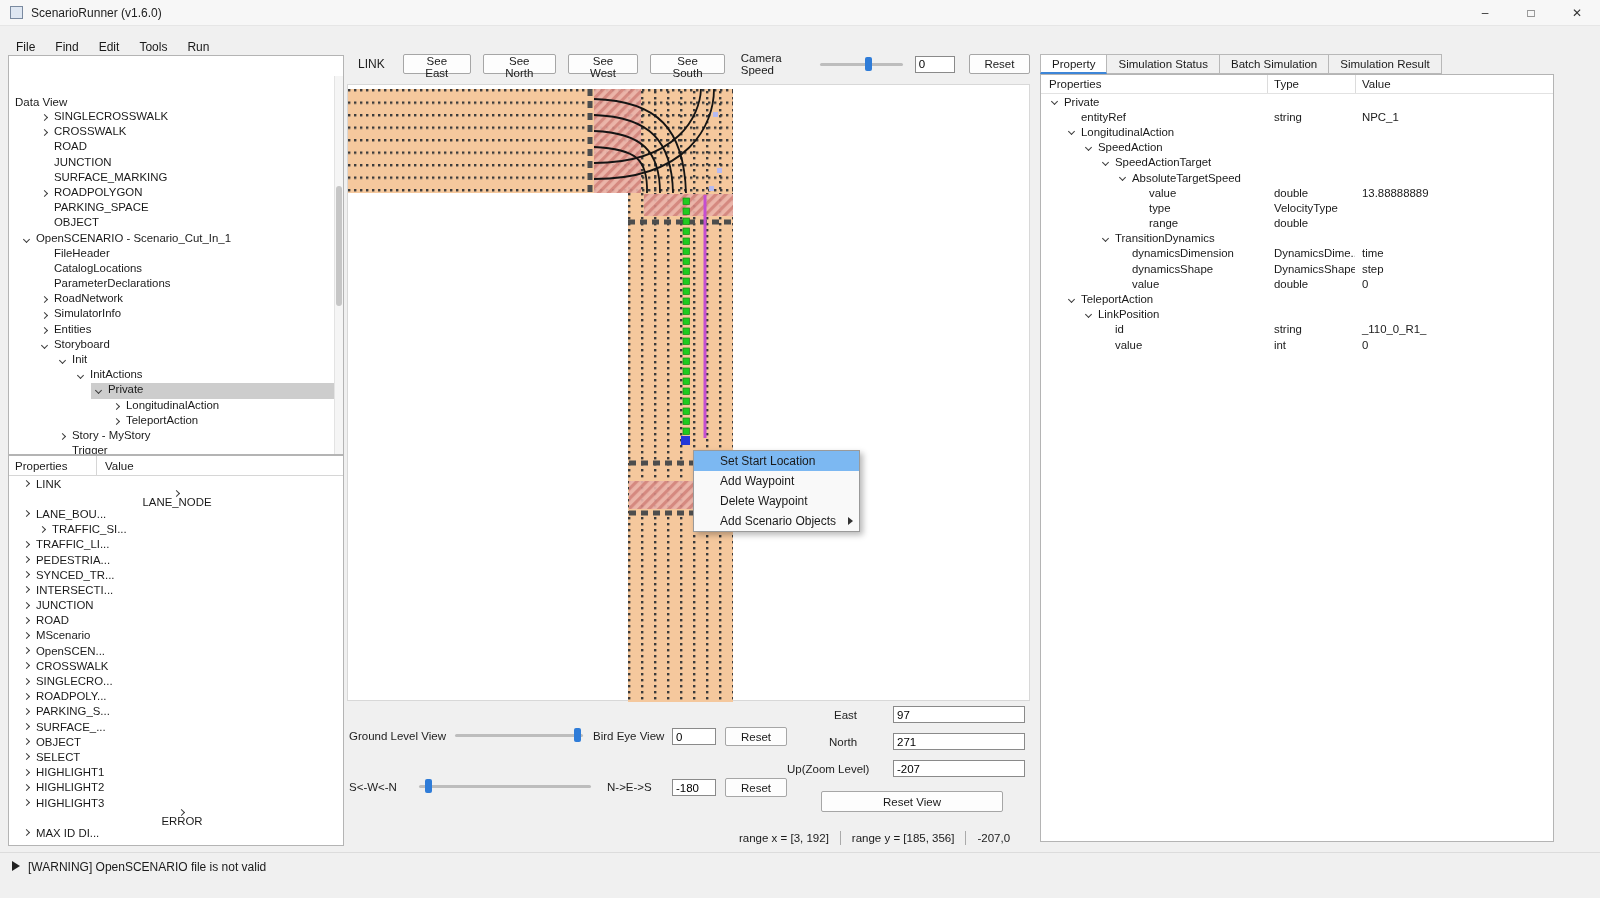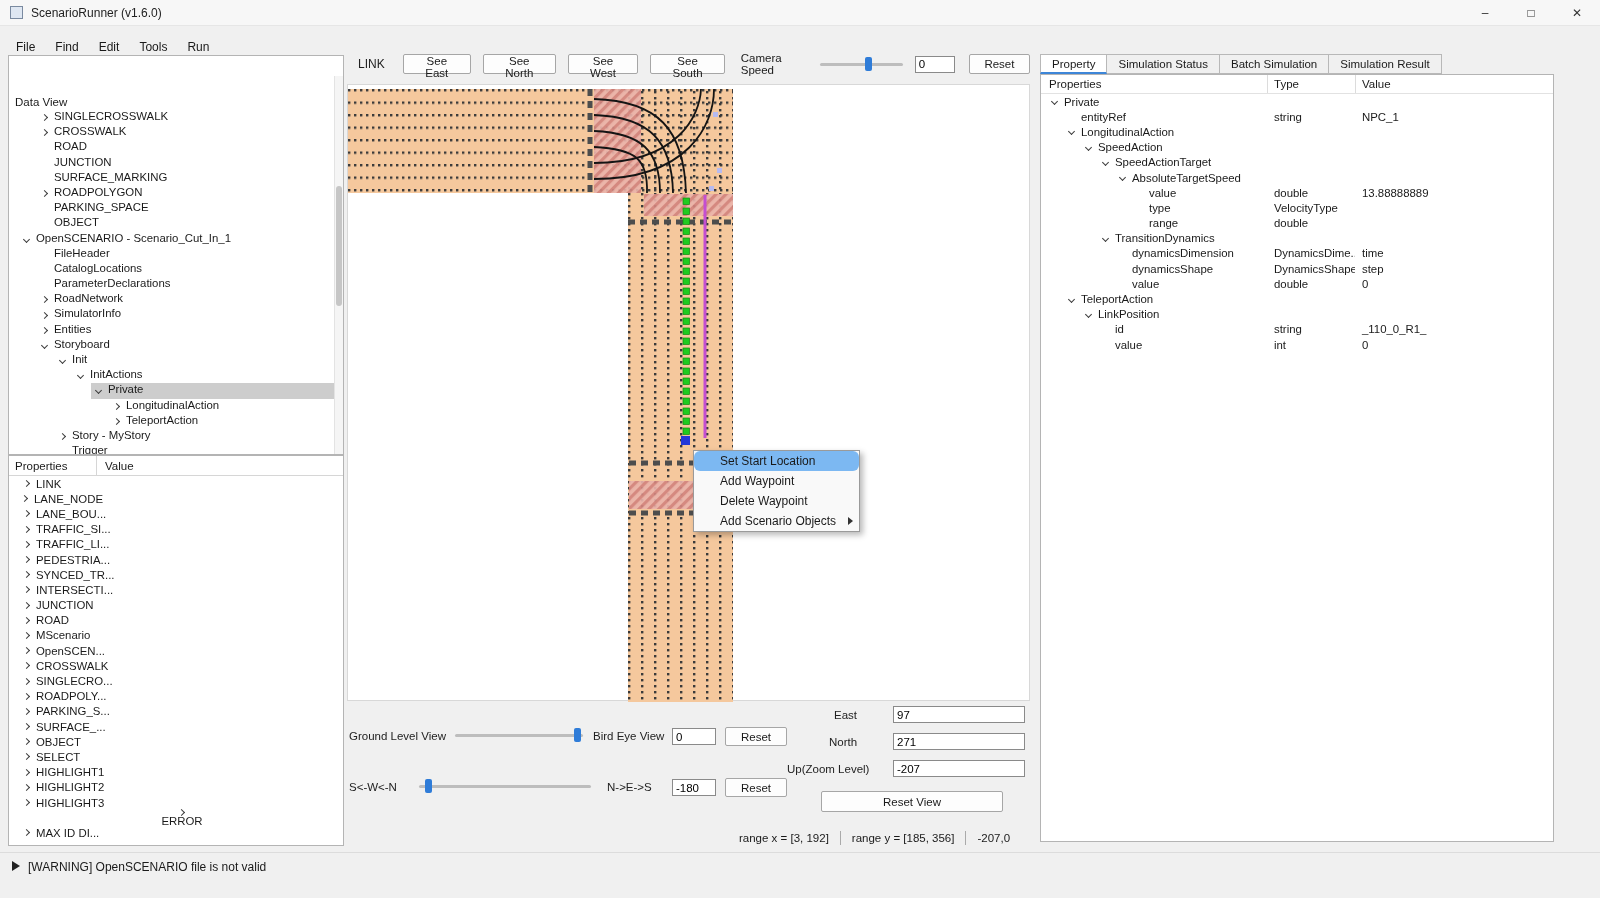--- a/index.html
+++ b/index.html
@@ -51,21 +51,21 @@
   .cam-label { margin-left:16px; font-size:11.5px; }
   .cam-slider { width:90px; margin-left:8px; }
   .cam-input { width:40px; margin-left:12px; }
   .cam-reset { margin-left:14px; width:64px; }
 
   
   #canvas { position:absolute; left:347px; top:84px; width:683px; height:617px; background:#fff; border:1px solid #d8d8d8; }
 
   
   .ctx-menu { position:absolute; left:345px; top:365px; width:167px; background:#f9f9f9; border:1px solid #9a9a9a; box-shadow:3px 3px 6px rgba(0,0,0,.28); z-index:5; }
-  .cm-item { height:20px; display:flex; align-items:center; padding-left:26px; padding-right:6px; font-size:12px;border-radius:6px; }
+  .cm-item { height:20px; display:flex; align-items:center; padding-left:26px; padding-right:6px; font-size:12px; }
   .cm-item.selected { background:#7cb8f2; }
   .cm-sub { margin-left:auto; width:0; height:0; border-left:5px solid #333; border-top:4px solid transparent; border-bottom:4px solid transparent; }
 
   
   #bottom-controls { position:absolute; left:347px; top:701px; width:683px; height:152px; }
   #bottom-controls .abs { position:absolute; }
   .range-row { display:flex; align-items:center; font-size:11.5px; }
   .range-sep { width:1px; height:14px; background:#aaa; margin:0 11px; }
 
   
@@ -297,33 +297,33 @@
     <span class="c1">Properties</span>
     <span class="c2">Value</span>
   </div>
   <div>
       <div class="tree-row" style="padding-left: 10px;">
         <span class="arrow-slot">
           <i class="chev right"></i>
         </span>
         <span class="lbl">LINK</span>
       </div>
-      <div class="tree-row" style="padding-left: 8px;">
+      <div class="tree-row" style="padding-left: 0; flex-direction: column;">
         <span class="arrow-slot">
           <i class="chev right"></i>
         </span>
         <span class="lbl">LANE_NODE</span>
       </div>
       <div class="tree-row" style="padding-left: 10px;">
         <span class="arrow-slot">
           <i class="chev right"></i>
         </span>
         <span class="lbl">LANE_BOU...</span>
       </div>
-      <div class="tree-row" style="padding-left: 10px; text-align: right;">
+      <div class="tree-row" style="padding-left: 26px; text-align: right;">
         <span class="arrow-slot">
           <i class="chev right"></i>
         </span>
         <span class="lbl">TRAFFIC_SI...</span>
       </div>
       <div class="tree-row" style="padding-left: 10px;">
         <span class="arrow-slot">
           <i class="chev right"></i>
         </span>
         <span class="lbl">TRAFFIC_LI...</span>

